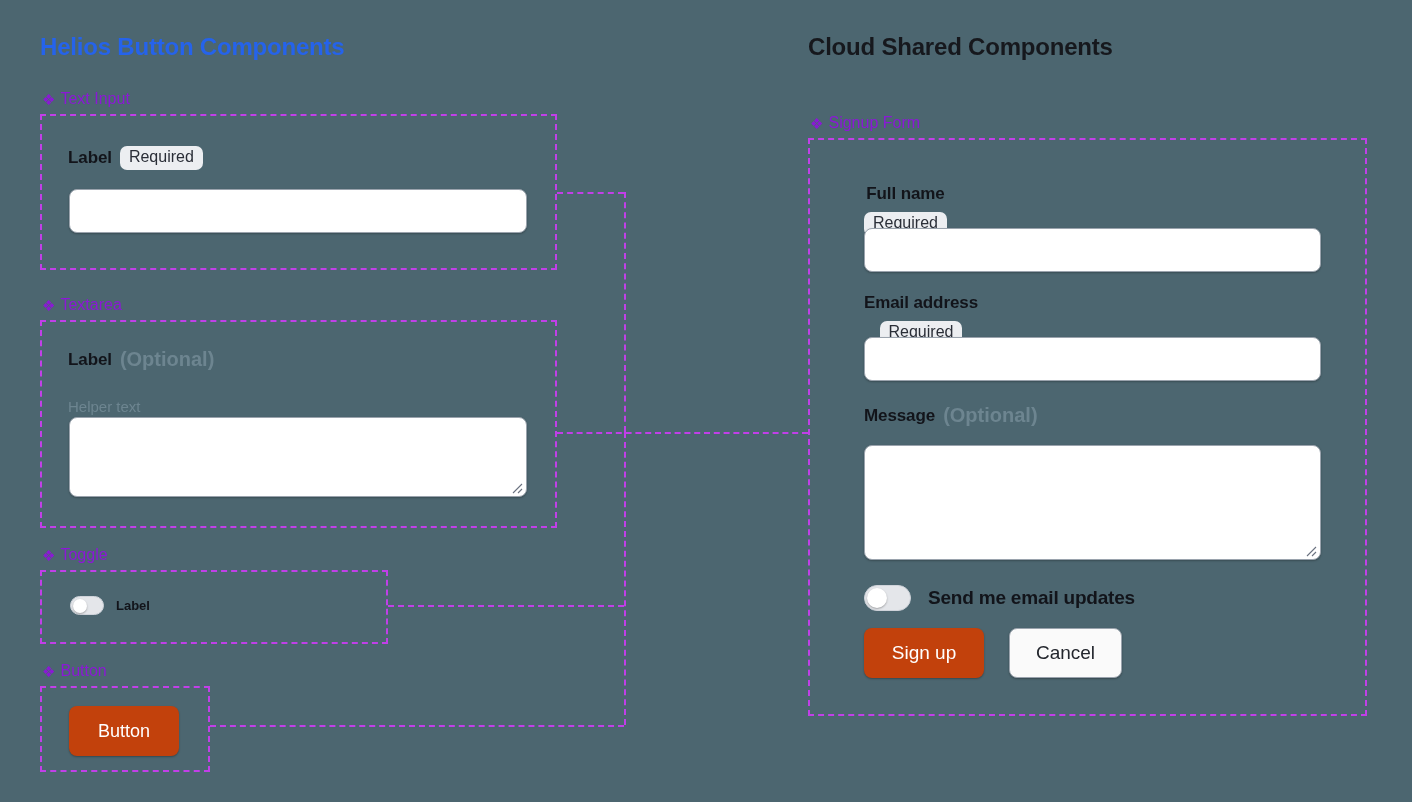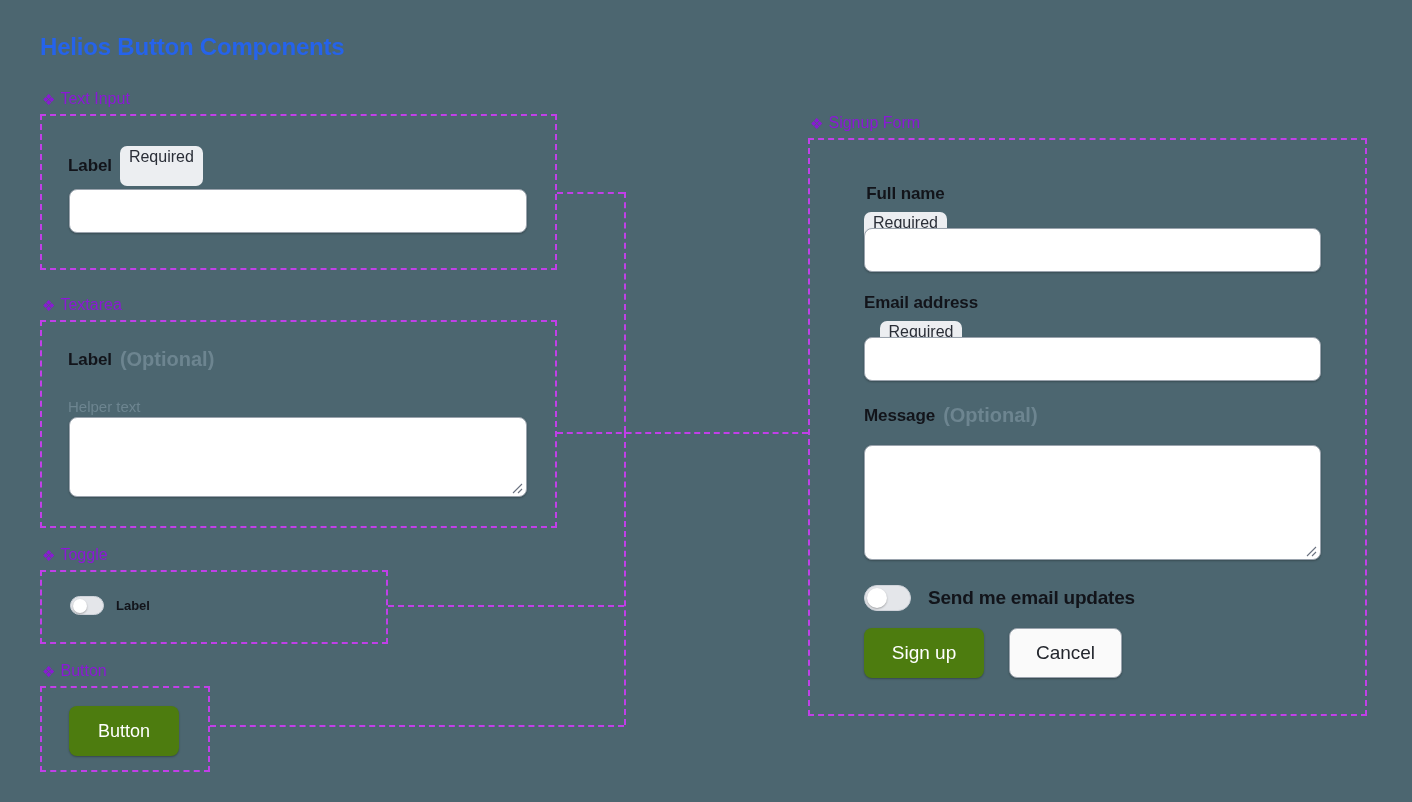--- a/index.html
+++ b/index.html
@@ -80,21 +80,21 @@
     font-size: 17px;
     font-weight: bold;
     color: #12141a;
     letter-spacing: -0.1px;
   }
   .badge-required {
     font-size: 16px;
     color: #2a2e37;
     background: #eceef1;
     border-radius: 7px;
-    padding: 3px 9px 20px 9px;
+    padding: 3px 9px 4px 9px;
     line-height: 1.05;
     font-weight: normal;
   }
   .optional-note {
     font-size: 20px;
     color: #6d8590;
     font-weight: bold;
   }
   .helper-text {
     font-size: 15px;
@@ -151,38 +151,39 @@
     border-radius: 8px;
     box-sizing: border-box;
     display: flex;
     align-items: center;
     justify-content: center;
     cursor: pointer;
     border: 1px solid transparent;
     white-space: nowrap;
   }
   .btn-primary {
-    background: #4d7c0f;
+    background: #c2410c;
     color: #ffffff;
     box-shadow: 0 1px 2px rgba(0,0,0,0.3);
   }
   .btn-secondary {
     background: #fafafa;
     color: #23262d;
     border: 1px solid #9aa3ad;
     box-shadow: 0 1px 2px rgba(0,0,0,0.3);
   }
 </style>
 </head>
 <body>
 
 <div class="stage">
 
   <div class="col-title" id="title-helios">Helios Button Components</div>
 
+  <div class="col-title" id="title-cloud">Cloud Shared Components</div>
 
   <div class="conn-h" style="left:557px; top:192px; width:67px;"></div>
   <div class="conn-v" style="left:624px; top:192px; height:240px;"></div>
 
   <div class="conn-h" style="left:557px; top:432px; width:251px;"></div>
 
   <div class="conn-v" style="left:624px; top:432px; height:293px;"></div>
 
   <div class="conn-h" style="left:388px; top:605px; width:236px;"></div>
 

